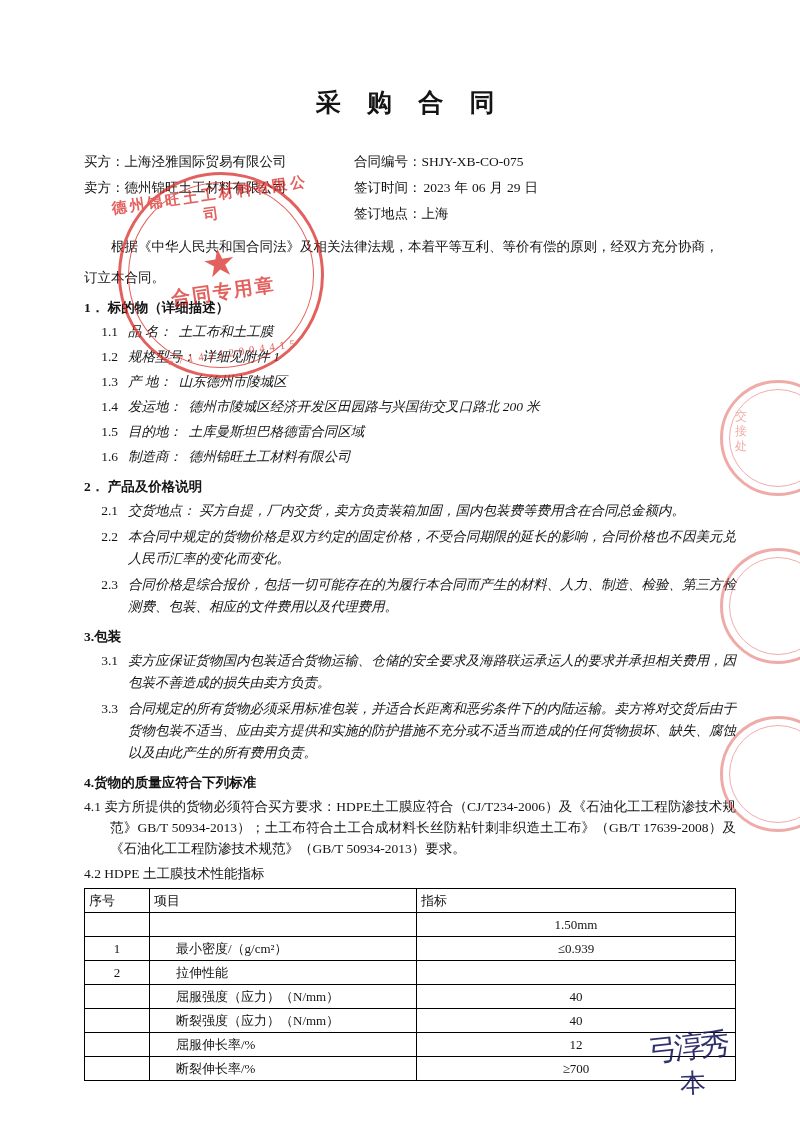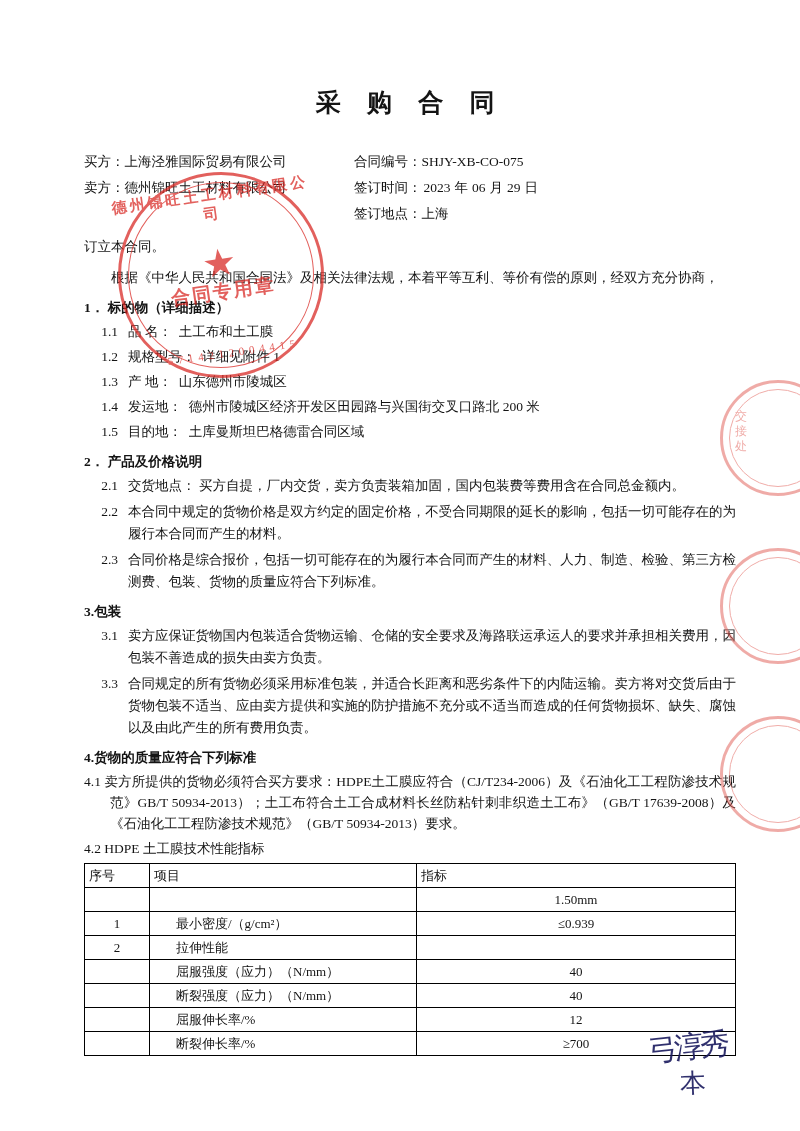--- a/index.html
+++ b/index.html
@@ -73,20 +73,21 @@
     display: flex;
   }
   .item-num {
     flex: 0 0 auto;
     margin-right: 10px;
   }
   .item-num.wide { min-width: 34px; text-align: right; }
   .item-text {
     flex: 1 1 auto;
     text-align: justify;
+    font-style: italic;
   }
   .tight .item { margin: 3px 0; }
   .blocktext {
     font-size: 13.5px;
     line-height: 21px;
     text-align: justify;
     margin: 4px 0;
   }
   .hang2 {
     padding-left: 26px;
@@ -236,22 +237,22 @@
       </div>
     </div>
     <div class="meta-row">
       <div class="meta-left"></div>
       <div class="meta-right">
         <span class="meta-label">签订地点：</span><span class="meta-val">上海</span>
       </div>
     </div>
   </div>
 
+  <div class="para">根据《中华人民共和国合同法》及相关法律法规，本着平等互利、等价有偿的原则，经双方充分协商，</div>
   <div class="para noindent">订立本合同。</div>
-  <div class="para">根据《中华人民共和国合同法》及相关法律法规，本着平等互利、等价有偿的原则，经双方充分协商，</div>
 
   <div class="sec-title">1． 标的物（详细描述）</div>
   <div class="tight">
     <div class="item">
       <span class="item-num wide">1.1</span>
       <span class="item-text"><span>品  名：</span>&nbsp;&nbsp;<span>土工布和土工膜</span></span>
     </div>
     <div class="item">
       <span class="item-num wide">1.2</span>
       <span class="item-text"><span>规格型号：</span>&nbsp;&nbsp;<span>详细见附件 1</span></span>
@@ -261,35 +262,39 @@
       <span class="item-text"><span>产  地：</span>&nbsp;&nbsp;<span>山东德州市陵城区</span></span>
     </div>
     <div class="item">
       <span class="item-num wide">1.4</span>
       <span class="item-text"><span>发运地：</span>&nbsp;&nbsp;<span>德州市陵城区经济开发区田园路与兴国街交叉口路北 200 米</span></span>
     </div>
     <div class="item">
       <span class="item-num wide">1.5</span>
       <span class="item-text"><span>目的地：</span>&nbsp;&nbsp;<span>土库曼斯坦巴格德雷合同区域</span></span>
     </div>
+    <div class="item">
+      <span class="item-num wide">1.6</span>
+      <span class="item-text"><span>制造商：</span>&nbsp;&nbsp;<span>德州锦旺土工材料有限公司</span></span>
+    </div>
   </div>
 
   <div class="sec-title">2． 产品及价格说明</div>
   <div>
     <div class="item">
       <span class="item-num wide">2.1</span>
       <span class="item-text">交货地点：  买方自提，厂内交货，卖方负责装箱加固，国内包装费等费用含在合同总金额内。</span>
     </div>
     <div class="item">
       <span class="item-num wide">2.2</span>
-      <span class="item-text">本合同中规定的货物价格是双方约定的固定价格，不受合同期限的延长的影响，包括一切可能存在的为履行本合同而产生的材料。</span>
+      <span class="item-text">本合同中规定的货物价格是双方约定的固定价格，不受合同期限的延长的影响，合同价格也不因美元兑人民币汇率的变化而变化。</span>
     </div>
     <div class="item">
       <span class="item-num wide">2.3</span>
-      <span class="item-text">合同价格是综合报价，包括一切可能存在的为履行本合同而产生的材料、人力、制造、检验、第三方检测费、包装、货物的质量应符合下列标准。</span>
+      <span class="item-text">合同价格是综合报价，包括一切可能存在的为履行本合同而产生的材料、人力、制造、检验、第三方检测费、包装、相应的文件费用以及代理费用。</span>
     </div>
   </div>
 
   <div class="sec-title">3.包装</div>
   <div>
     <div class="item">
       <span class="item-num wide">3.1</span>
       <span class="item-text">卖方应保证货物国内包装适合货物运输、仓储的安全要求及海路联运承运人的要求并承担相关费用，因包装不善造成的损失由卖方负责。</span>
     </div>
     <div class="item">

